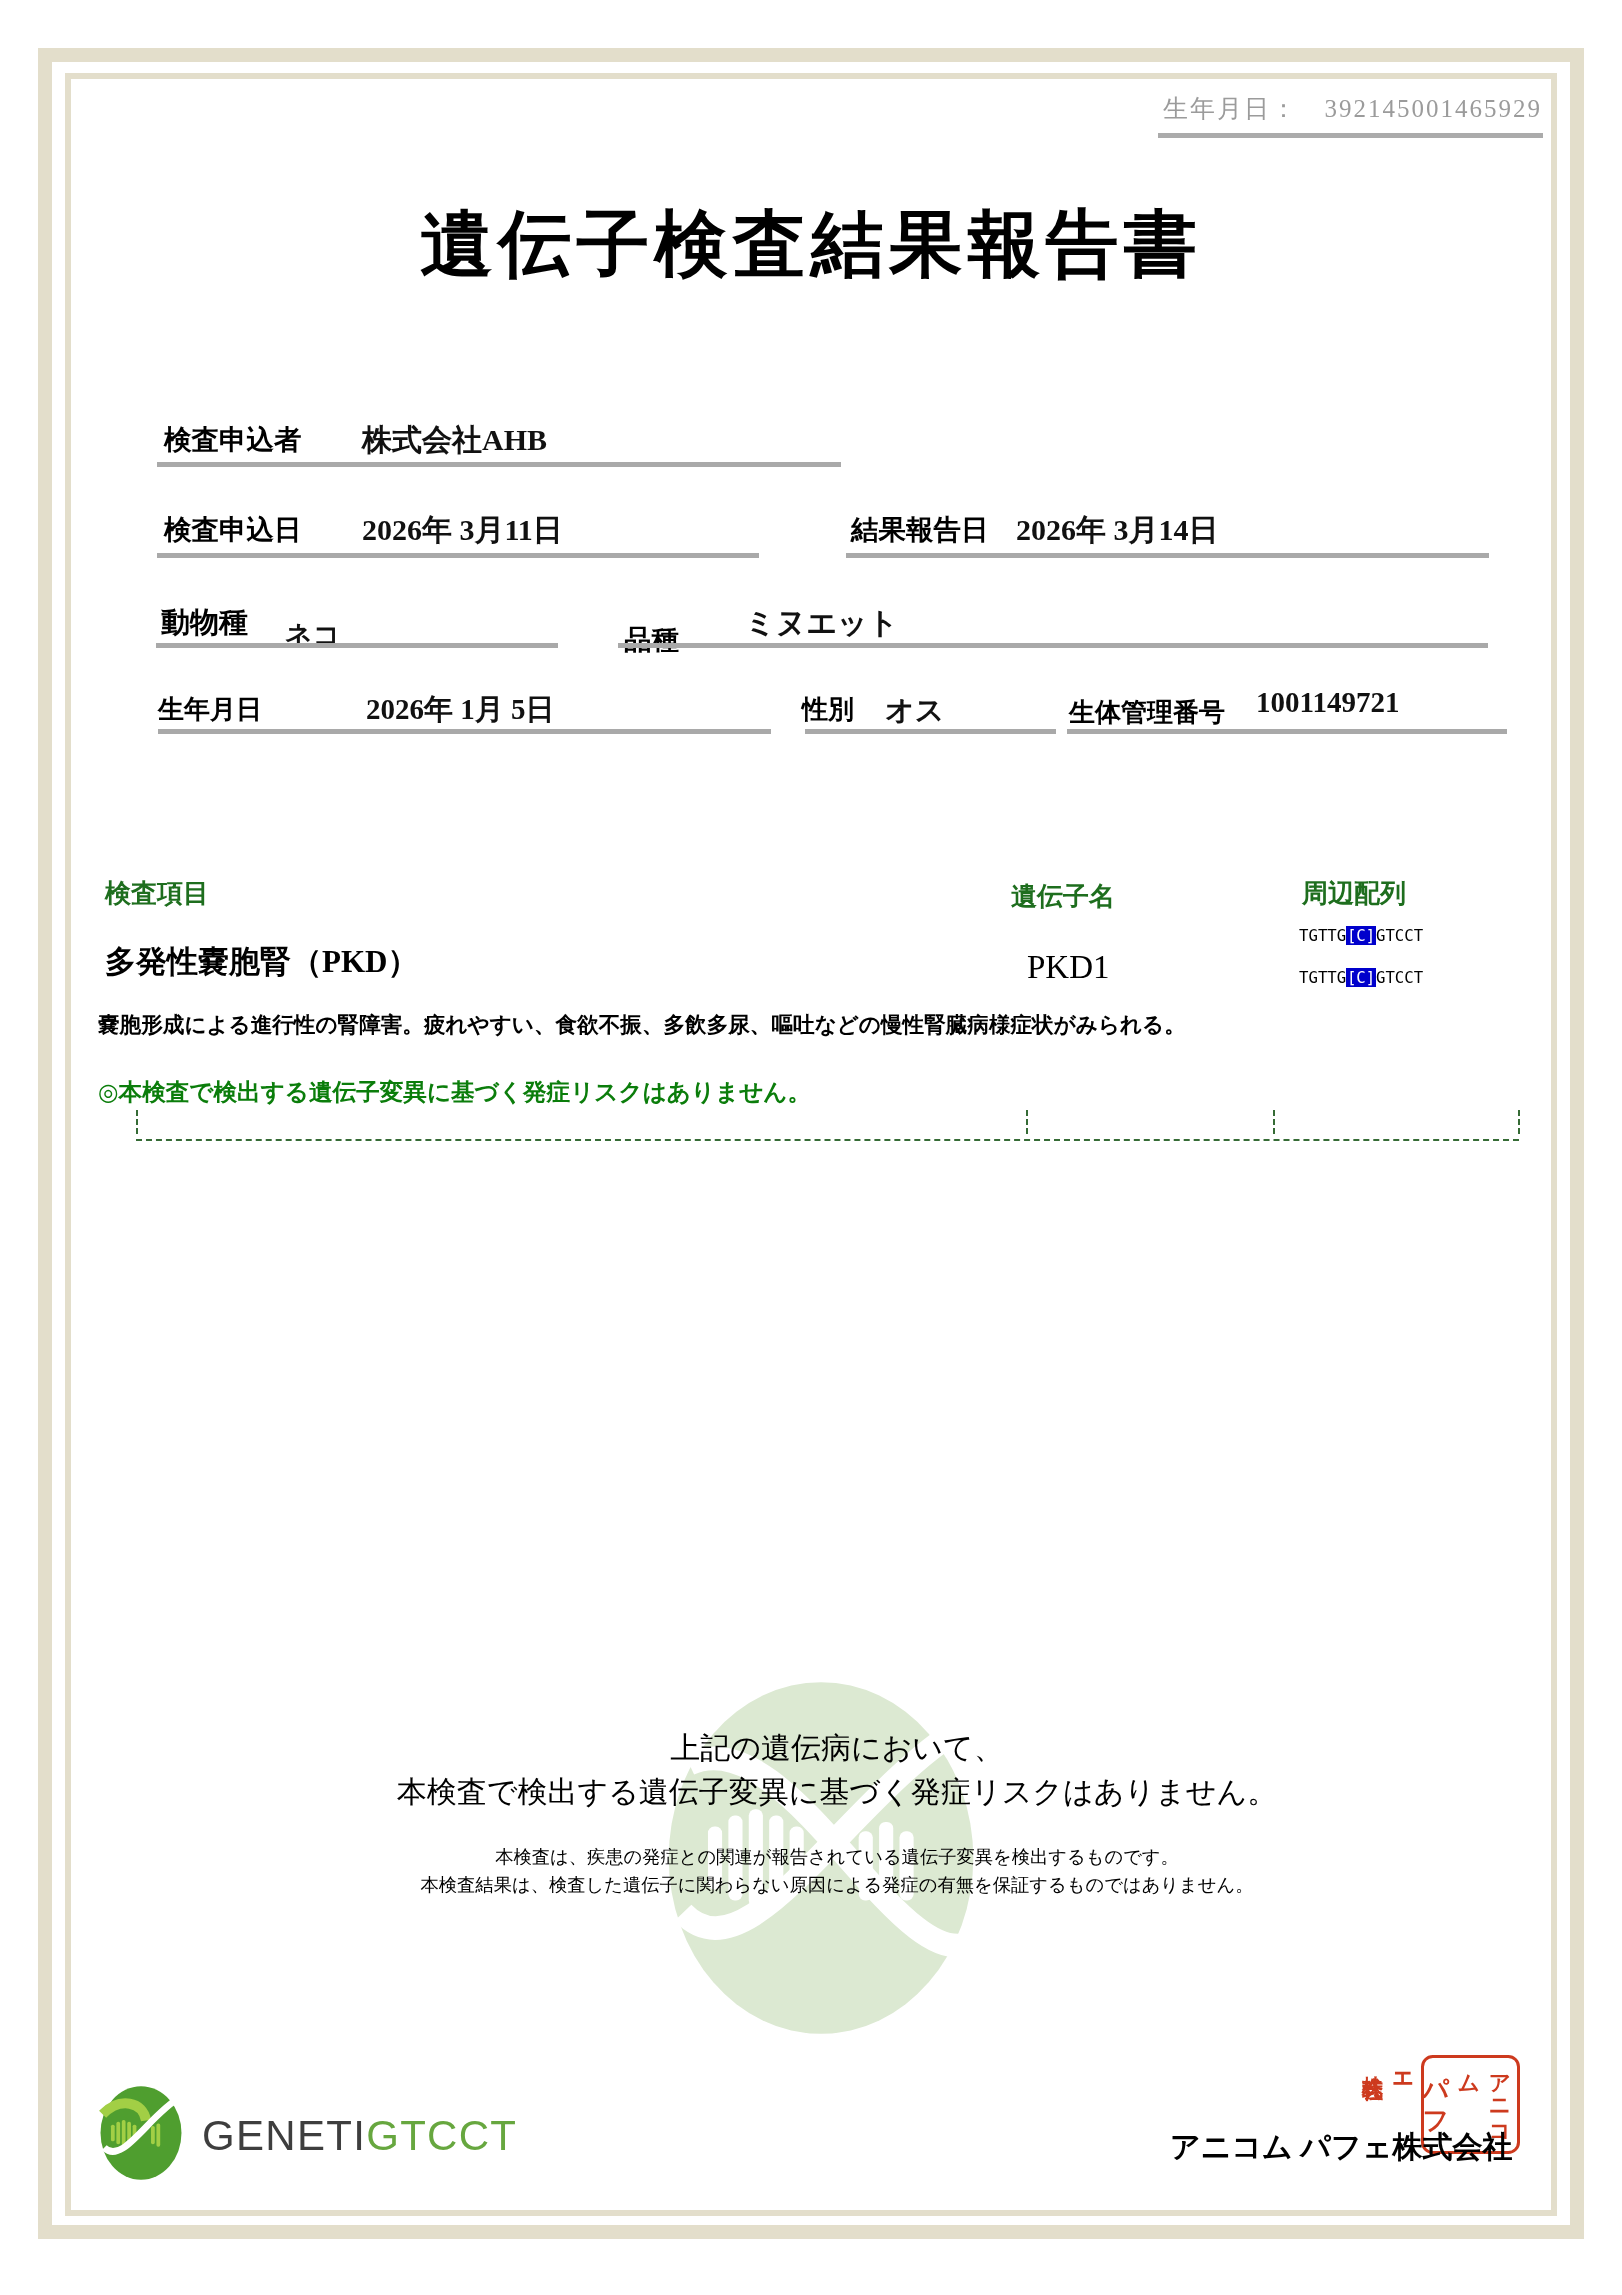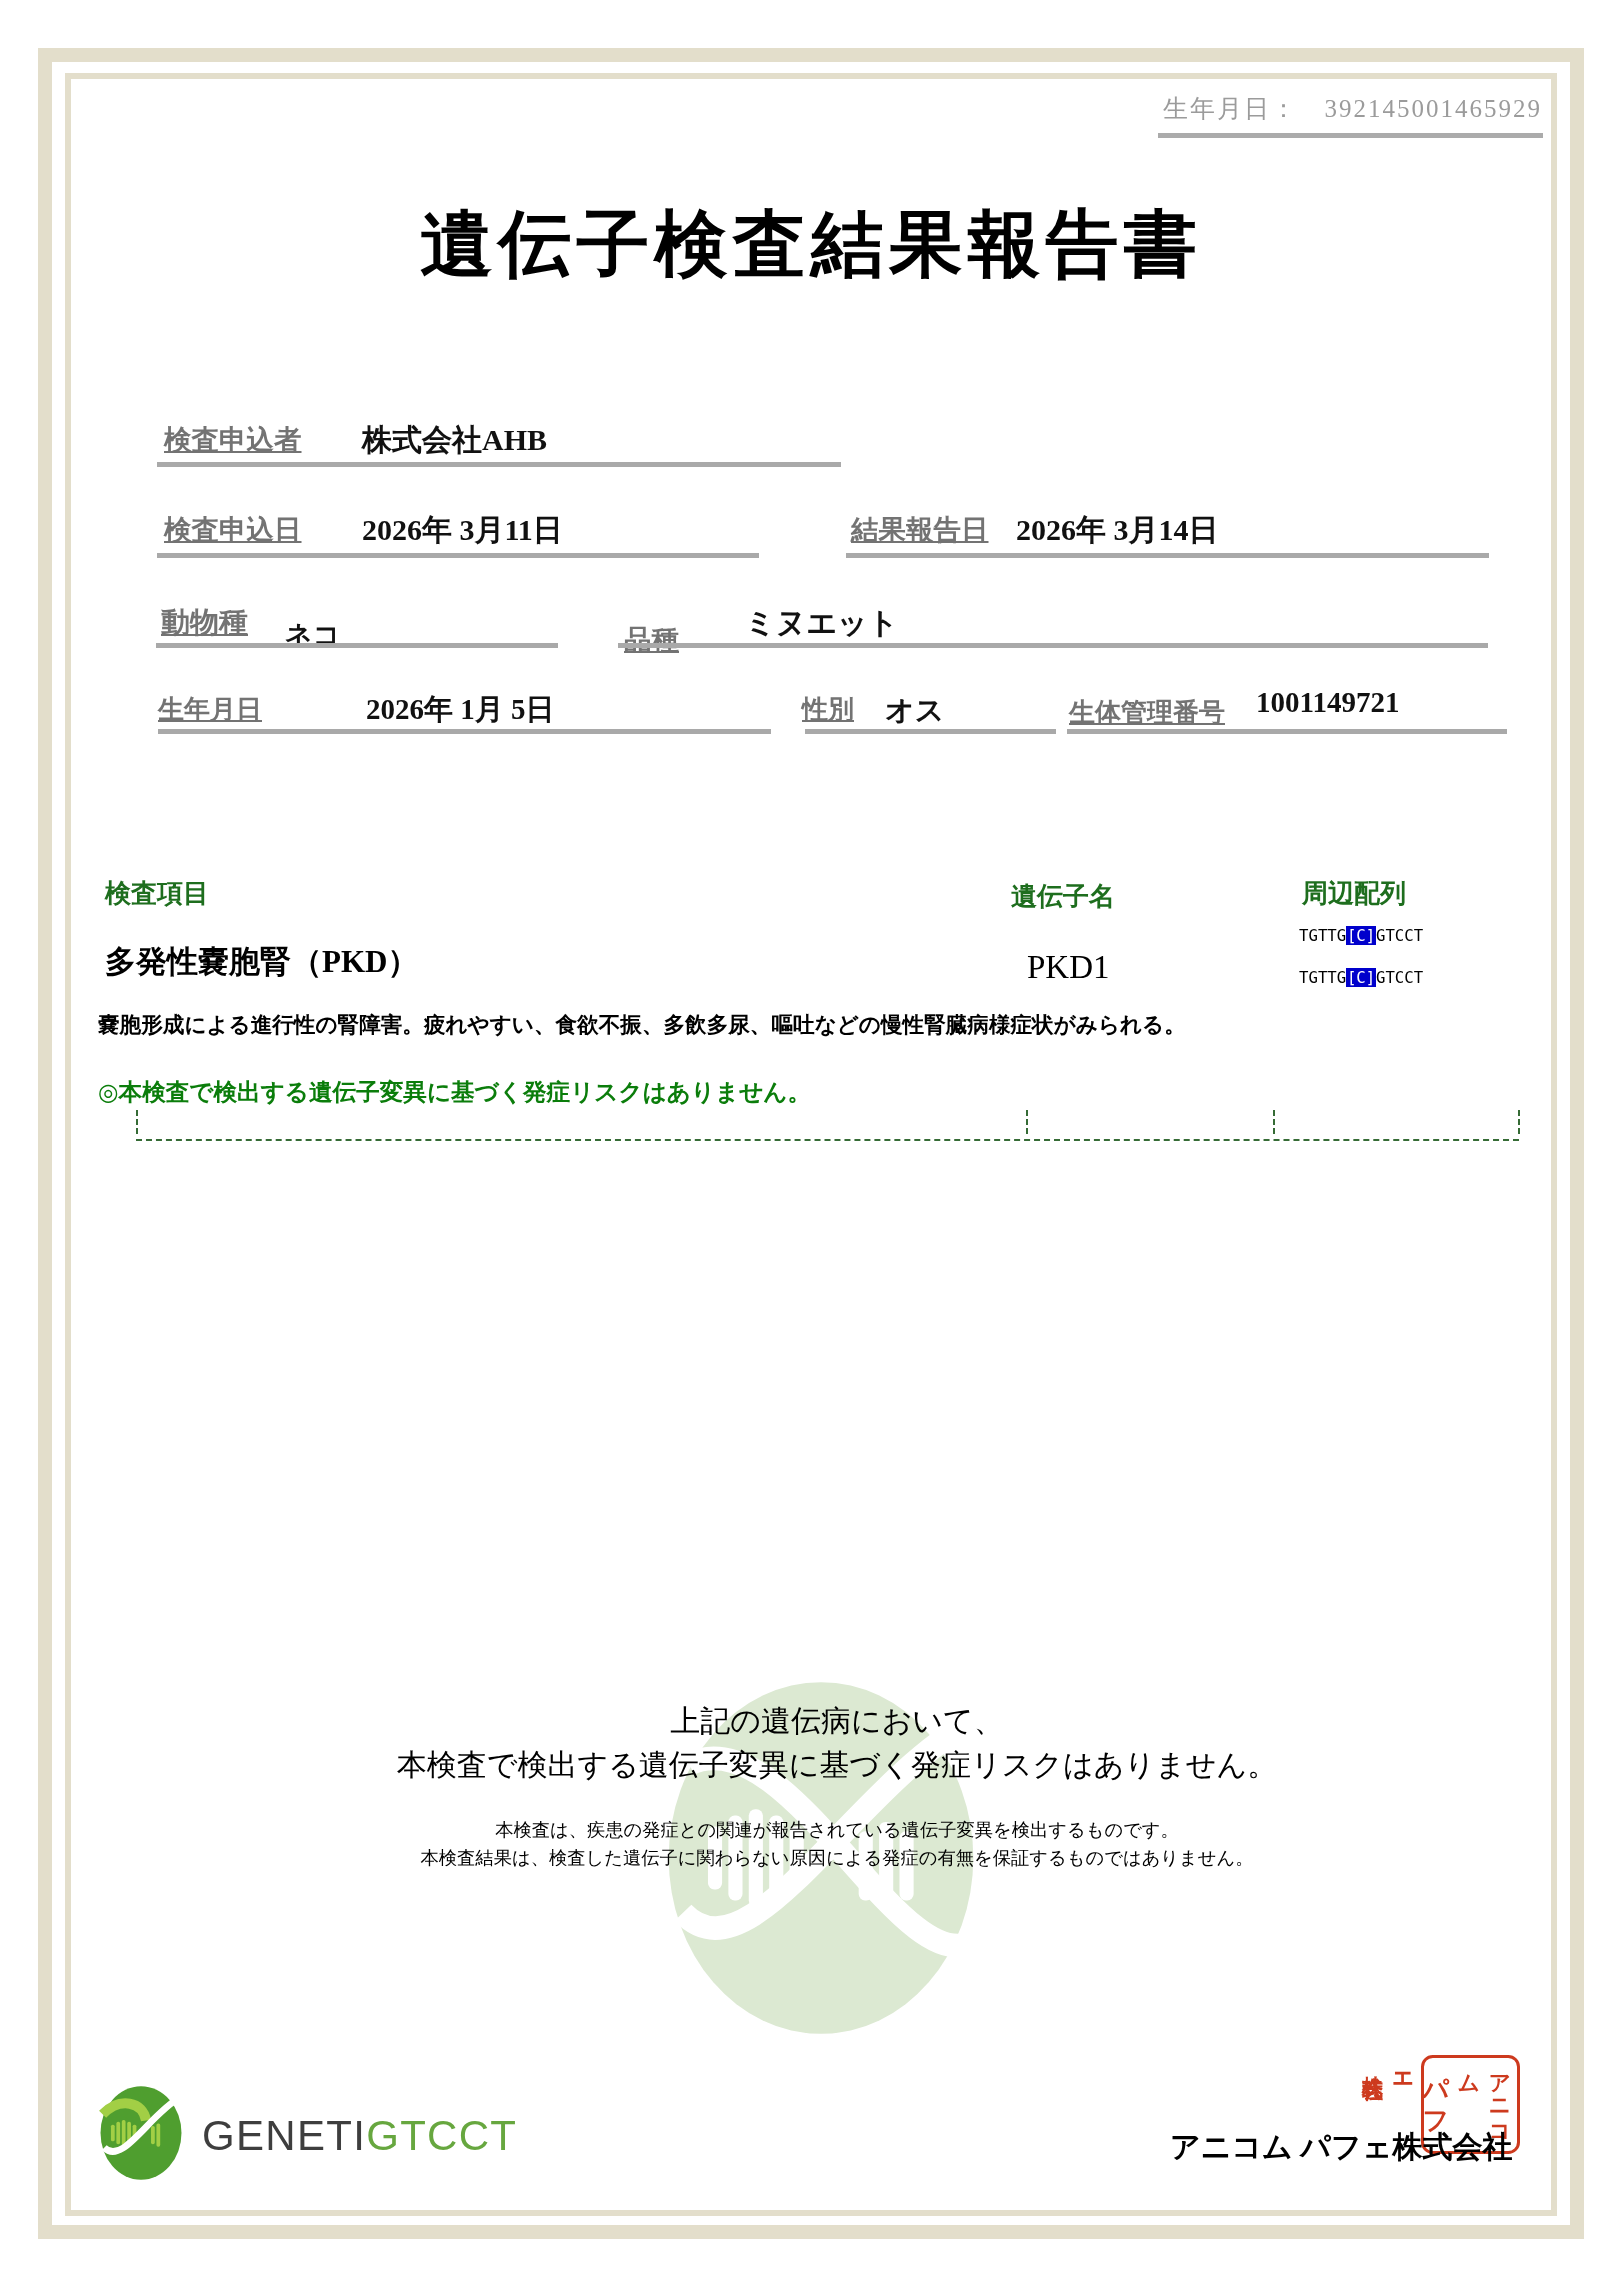--- a/index.html
+++ b/index.html
@@ -9,38 +9,38 @@
   
   .frame-outer{position:absolute;left:38px;top:48px;right:38px;bottom:56px;
                border:14.4px solid #e3decb;}
   .frame-inner{position:absolute;left:65px;top:73px;right:65px;bottom:79px;
                border:6.5px solid #e3decb;}
   
   .mgmt{font-size:25px;color:#9b9b9b;letter-spacing:2px;white-space:nowrap;}
   .mgmt-rule{height:4.6px;background:#ababab;}
   .title{width:100%;text-align:center;font-size:73px;font-weight:bold;letter-spacing:5.2px;color:#000;}
   
-  .lbl{font-weight:bold;font-size:27.5px;color:#737373;white-space:nowrap;text-decoration:underline;}
+  .lbl{font-weight:bold;font-size:27.5px;color:#000000;white-space:nowrap;}
   .val{font-weight:bold;font-size:30px;color:#111;white-space:nowrap;}
   .rule{height:5.2px;background:#a9a9a9;}
   
   .ghead{font-weight:bold;font-size:26px;color:#1e6e1e;white-space:nowrap;}
   .item-name{font-weight:bold;font-size:31px;color:#000;white-space:nowrap;}
   .clear-box{width:262px;height:52px;border:2.6px solid #58a758;display:flex;align-items:center;justify-content:center;}
   .clear-box span{font-size:27.5px;color:#4d9e4d;letter-spacing:10.5px;padding-left:10.5px;}
   .gene{font-size:33px;color:#000;white-space:nowrap;}
   .seq{font-family:"DejaVu Sans Mono","Liberation Mono",monospace;font-size:15.7px;color:#000;white-space:nowrap;}
   .seq .hl{background:#0000cc;color:#ffffff;padding:0 0.7px;}
   .desc{font-weight:bold;font-size:21.6px;color:#000;white-space:nowrap;}
   .desc-green{font-weight:bold;font-size:23.6px;color:#0b7d0b;white-space:nowrap;}
   .vdash{width:0;height:23.6px;border-left:2px dashed #356b35;}
   .hdot{height:0;border-top:2.6px dashed #356b35;}
   
   .center-block{left:65px;width:1544px;text-align:center;
-                font-family:"Liberation Sans","DejaVu Sans",sans-serif;color:#000;}
+                font-family:"Liberation Sans","DejaVu Sans",sans-serif;color:#000;margin-top:27px;}
   .sum-line{font-size:30px;}
   .note-line{font-size:18.3px;}
   
   .logo-text{font-family:"Liberation Sans","DejaVu Sans",sans-serif;font-size:42px;letter-spacing:1.3px;white-space:nowrap;}
   .logo-text .dark{color:#3e3e3e;}
   .logo-text .green{color:#67a73f;}
   .company{font-weight:bold;font-size:30px;color:#000;white-space:nowrap;z-index:3;}
   .seal{width:99px;height:99px;border:3.3px solid #cd3a1e;border-radius:11.8px;
         color:#cd3a1e;writing-mode:vertical-rl;text-orientation:upright;
         font-weight:bold;padding:1.3px 2.6px;box-sizing:border-box;z-index:2;background:transparent;}

